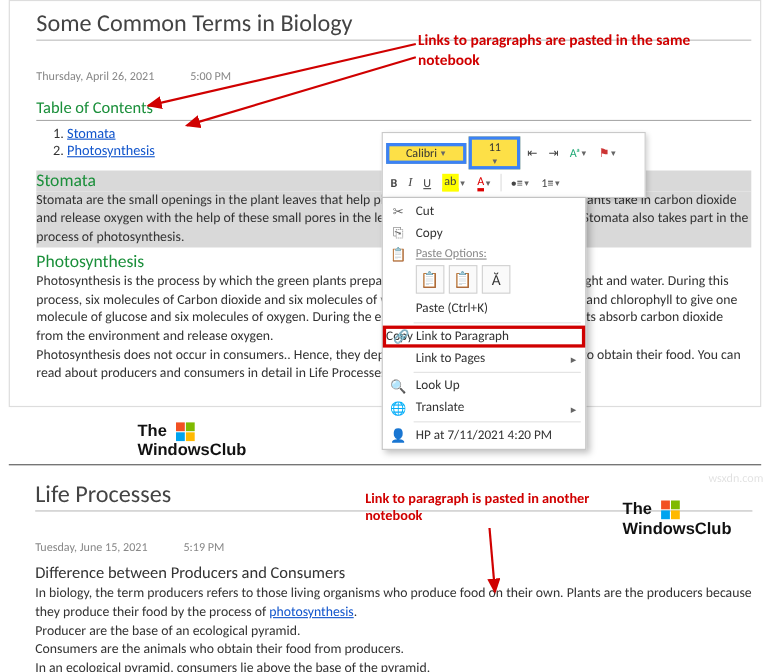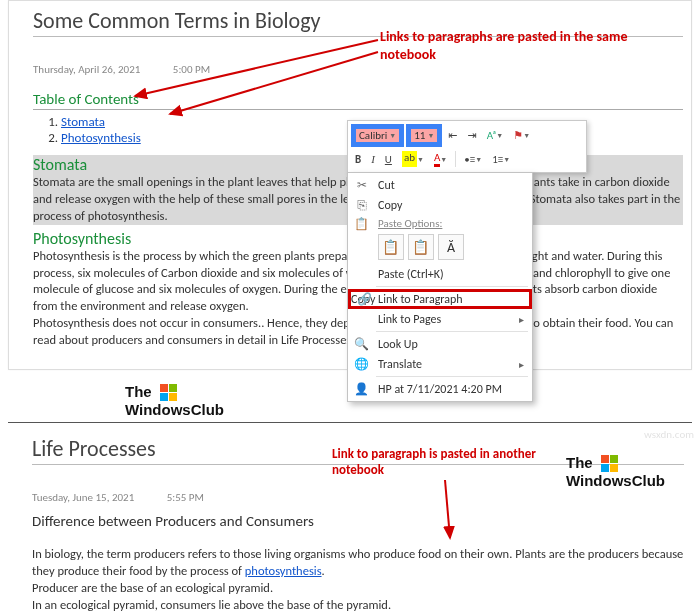--- a/index.html
+++ b/index.html
@@ -47,21 +47,21 @@
   a.link { color: #1155cc; text-decoration: underline; cursor: pointer; }
   .section-head {
     color: #1a8f3a;
     font-size: 16px;
     font-weight: 400;
     margin-top: 4px;
   }
   .body-text { font-size: 12.5px; color: #333; line-height: 1.35; }
   .highlight { background: #d9d9d9; }
   .hr-divider { height: 1px; background: #555; margin: 6px 8px; }
-  .sub-head { font-size: 15px; color: #333; margin-top: 4px; margin-bottom: 16px; font-weight: normal; }
+  .sub-head { font-size: 15px; color: #333; margin-top: 4px; margin-bottom: 2px; font-weight: normal; }
   
   
   .anno-red1 {
     position: absolute;
     top: 28px;
     left: 380px;
     color: #d00000;
     font-size: 14px;
     font-weight: bold;
     line-height: 1.25;
@@ -118,21 +118,21 @@
     padding: 2px 3px;
   }
   .mini-row { display:flex; align-items:center; gap:2px; padding:1px 0;}
   .mini-item {
     border:1px solid transparent;
     padding:1px 3px;
     display:inline-flex; align-items:center;
     color:#444;
     min-height:18px;
   }
-  .font-box { border:5px solid #3b82f6; padding:0 3px; background:#fca5a5; font-size:11px; min-width:44px; display:inline-flex; align-items:center; justify-content:space-between; gap:2px;}
+  .font-box { border:3px solid #3b82f6; padding:0 15px; background:#fde047; font-size:11px; min-width:44px; display:inline-flex; align-items:center; justify-content:space-between; gap:2px;}
   .dropdown-caret{ font-size:7px; color:#666;}
   .bold { font-weight:bold;}
   .italic{ font-style:italic; font-family:"Times New Roman",serif;}
   .underline{text-decoration:underline;}
   .split{border-left:1px solid #ddd; height:16px; margin:0 2px;}
 
   .ctx-menu {
     background:#fff;
     border:1px solid #c3c3c3;
     box-shadow: 3px 3px 6px rgba(0,0,0,0.25);
@@ -189,27 +189,28 @@
   <span class="flag"><span class="a"></span><span class="b"></span><span class="c"></span><span class="d"></span></span><br>
   <span class="win">WindowsClub</span>
 </div>
 
 <div class="hr-divider" style="margin-top:52px;"></div>
 
 <div class="note-page" style="height:170px; border:none; box-shadow:none; margin-top:0;">
   <h1 class="page-title">Life Processes</h1>
   <div class="date-line">
     <span>Tuesday, June 15, 2021</span>
-    <span class="time">5:55 PM</span>
+    <span class="time">5:19 PM</span>
   </div>
   <div class="sub-head">Difference between Producers and Consumers</div>
   <div class="body-text">
     <span>In biology, the term producers refers to those living organisms who produce food on their own. Plants are the producers because they produce their food by the process of </span><a class="link">photosynthesis</a><span>.</span>
   </div>
   <div class="body-text">Producer are the base of an ecological pyramid.</div>
+  <div class="body-text">Consumers are the animals who obtain their food from producers.</div>
   <div class="body-text">In an ecological pyramid, consumers lie above the base of the pyramid.</div>
 </div>
 
 <div class="logo" style="top:455px; left:566px;">
   <span>The</span>
   <span class="flag"><span class="a"></span><span class="b"></span><span class="c"></span><span class="d"></span></span><br>
   <span class="win">WindowsClub</span>
 </div>
 
 <div class="anno-red1" style="width:280px;">Links to paragraphs are pasted in the same notebook</div>
@@ -230,21 +231,21 @@
   <line x1="445" y1="480" x2="450" y2="538" stroke="#d00000" stroke-width="2" marker-end="url(#ah)"></line>
 </svg>
 
 <div class="ctx-wrap">
   <div class="mini-toolbar">
     <div class="mini-row">
       <span class="font-box">
           <span>Calibri</span>
           <span class="dropdown-caret">▼</span>
         </span>
-      <span class="font-box" style="min-width:26px;">
+      <span class="font-box" style="min-width:26px;flex-direction:column;">
           <span>11</span>
           <span class="dropdown-caret">▼</span>
         </span>
       <span class="mini-item">⇤</span>
       <span class="mini-item">⇥</span>
       <span class="mini-item" style="color:#2a7;">Aᵃ<span class="dropdown-caret">▼</span></span>
       <span class="mini-item" style="color:#c33;">⚑<span class="dropdown-caret">▼</span></span>
     </div>
     <div class="mini-row">
       <span class="mini-item bold">B</span>

